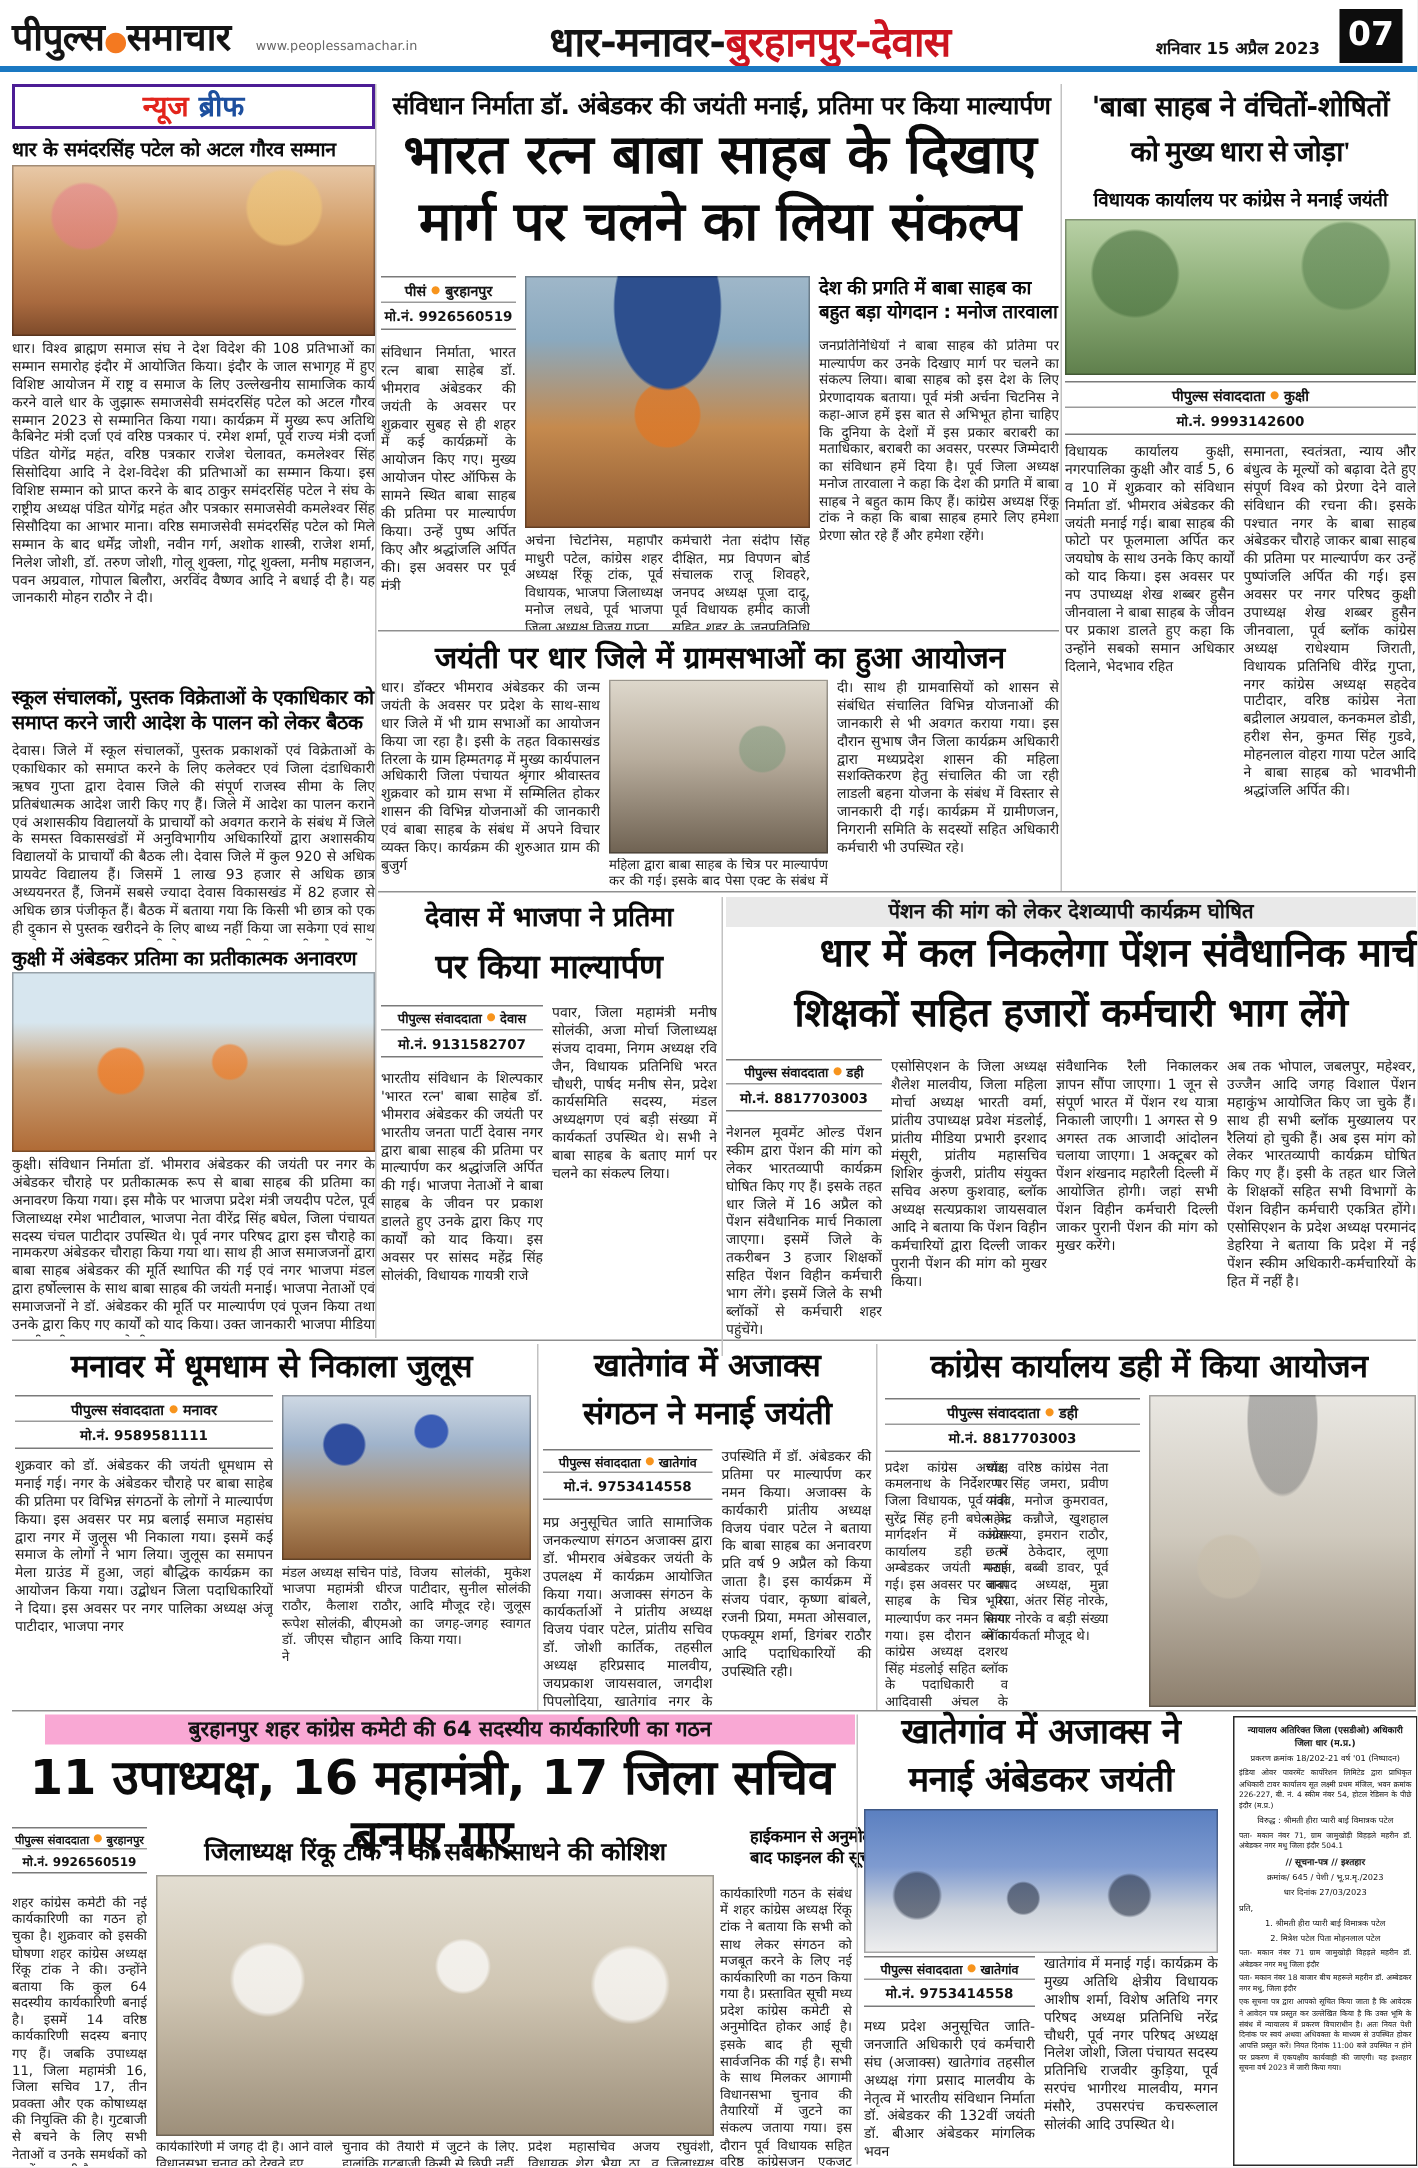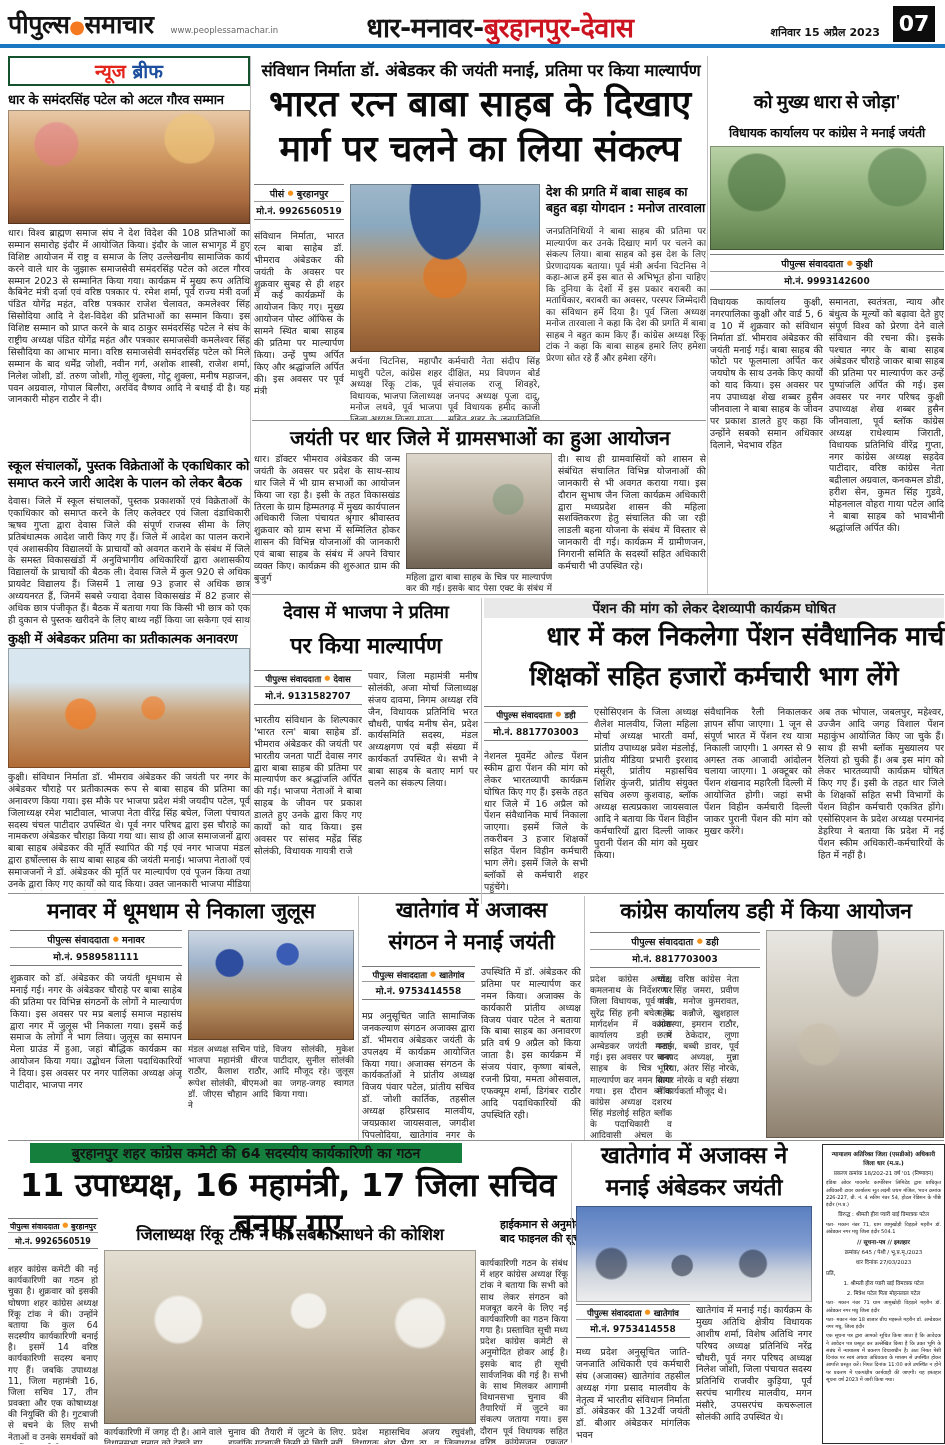--- a/index.html
+++ b/index.html
@@ -10,21 +10,21 @@
   .hl{font-weight:bold;color:#0b0b0b;letter-spacing:-0.2px;}
   .ctr{text-align:center;}
   .byline{text-align:center;border-top:1px solid #7a7a7a;background:#fff;}
   .byline .bl1{font-size:9.5px;font-weight:bold;padding:2px 0 1px;border-bottom:1px solid #9a9a9a;white-space:nowrap;overflow:hidden;}
   .byline .bl2{font-size:9px;font-weight:bold;padding:2px 0;border-bottom:1px solid #7a7a7a;}
   .odot{color:#f7941d;font-size:7px;vertical-align:2px;}
   .photo{box-shadow:inset 0 0 0 1px rgba(0,0,0,.3);}
   .kickbar{background:#e9e9e9;font-weight:bold;}
   .vr{position:absolute;width:1px;background:#c2c2c2;}
   .hr{position:absolute;height:1px;background:#8f8f8f;}
-  #brieftitle{border:2px solid #14532d;box-shadow:0 0 0 1px #fff inset;}
+  #brieftitle{border:2px solid #4c1d95;box-shadow:0 0 0 1px #fff inset;}
   #notice{border:1.5px solid #2a2a2a;padding:4px 3px;font-size:5.5px;line-height:1.5;background:#fff;}
   #notice .nt{margin-bottom:2px;text-align:center;}
   #notice .np{text-align:justify;font-size:5px;line-height:1.45;margin-bottom:2px;}
   #notice .nb{font-weight:bold;font-size:6px;}
   .smcol{font-size:8.8px;line-height:1.27;text-align:justify;color:#1c1c1c;overflow:hidden;}
 </style>
 </head>
 <body>
 
 <div id="page">
@@ -102,20 +102,21 @@
   <div class="abs ctr hl" style="left:484px;top:660px;width:460px;font-size:26px;line-height:1.25;">शिक्षकों सहित हजारों कर्मचारी भाग लेंगे</div>
   <div class="abs byline" style="left:484px;top:706px;width:104px;">
     <div class="bl1" style="font-size:8.6px;"><span>पीपुल्स संवाददाता</span> <span class="odot">●</span> <span>डही</span></div>
     <div class="bl2">मो.नं. 8817703003</div>
   </div>
   <div class="abs col" style="left:484px;top:750px;width:104px;height:155px;">नेशनल मूवमेंट ओल्ड पेंशन स्कीम द्वारा पेंशन की मांग को लेकर भारतव्यापी कार्यक्रम घोषित किए गए हैं। इसके तहत धार जिले में 16 अप्रैल को पेंशन संवैधानिक मार्च निकाला जाएगा। इसमें जिले के तकरीबन 3 हजार शिक्षकों सहित पेंशन विहीन कर्मचारी भाग लेंगे। इसमें जिले के सभी ब्लॉकों से कर्मचारी शहर पहुंचेंगे।</div>
   <div class="abs col" style="left:594px;top:706px;width:104px;height:199px;">एसोसिएशन के जिला अध्यक्ष शैलेश मालवीय, जिला महिला मोर्चा अध्यक्ष भारती वर्मा, प्रांतीय उपाध्यक्ष प्रवेश मंडलोई, प्रांतीय मीडिया प्रभारी इरशाद मंसूरी, प्रांतीय महासचिव शिशिर कुंजरी, प्रांतीय संयुक्त सचिव अरुण कुशवाह, ब्लॉक अध्यक्ष सत्यप्रकाश जायसवाल आदि ने बताया कि पेंशन विहीन कर्मचारियों द्वारा दिल्ली जाकर पुरानी पेंशन की मांग को मुखर किया।</div>
   <div class="abs col" style="left:704px;top:706px;width:108px;height:199px;">संवैधानिक रैली निकालकर ज्ञापन सौंपा जाएगा। 1 जून से संपूर्ण भारत में पेंशन रथ यात्रा निकाली जाएगी। 1 अगस्त से 9 अगस्त तक आजादी आंदोलन चलाया जाएगा। 1 अक्टूबर को पेंशन शंखनाद महारैली दिल्ली में आयोजित होगी। जहां सभी पेंशन विहीन कर्मचारी दिल्ली जाकर पुरानी पेंशन की मांग को मुखर करेंगे।</div>
   <div class="abs col" style="left:818px;top:706px;width:126px;height:199px;">अब तक भोपाल, जबलपुर, महेश्वर, उज्जैन आदि जगह विशाल पेंशन महाकुंभ आयोजित किए जा चुके हैं। साथ ही सभी ब्लॉक मुख्यालय पर रैलियां हो चुकी हैं। अब इस मांग को लेकर भारतव्यापी कार्यक्रम घोषित किए गए हैं। इसी के तहत धार जिले के शिक्षकों सहित सभी विभागों के पेंशन विहीन कर्मचारी एकत्रित होंगे। एसोसिएशन के प्रदेश अध्यक्ष परमानंद डेहरिया ने बताया कि प्रदेश में नई पेंशन स्कीम अधिकारी-कर्मचारियों के हित में नहीं है।</div>
 
+  <div class="abs ctr hl" style="left:710px;top:60px;width:234px;font-size:18.5px;line-height:1.3;">'बाबा साहब ने वंचितों-शोषितों</div>
   <div class="abs ctr hl" style="left:710px;top:90px;width:234px;font-size:18.5px;line-height:1.3;font-family:Liberation Serif, serif;">को मुख्य धारा से जोड़ा'</div>
   <div class="abs ctr hl" style="left:710px;top:124px;width:234px;font-size:12.5px;">विधायक कार्यालय पर कांग्रेस ने मनाई जयंती</div>
   <div class="abs photo" style="left:710px;top:146px;width:234px;height:104px;background:
       radial-gradient(circle at 20% 35%, rgba(70,110,60,.6) 0 14%, transparent 15%),
       radial-gradient(circle at 80% 30%, rgba(90,130,80,.6) 0 14%, transparent 15%),
       linear-gradient(180deg,#b9d1a6 0%,#8fb07a 45%,#5f7f4c 100%);"></div>
   <div class="abs byline" style="left:710px;top:254px;width:234px;">
     <div class="bl1"><span>पीपुल्स संवाददाता</span> <span class="odot">●</span> <span>कुक्षी</span></div>
     <div class="bl2">मो.नं. 9993142600</div>
   </div>
@@ -153,21 +154,21 @@
   </div>
   <div class="abs smcol" style="left:590px;top:974px;width:82px;height:164px;">प्रदेश कांग्रेस अध्यक्ष कमलनाथ के निर्देश पर जिला विधायक, पूर्व मंत्री सुरेंद्र सिंह हनी बघेल के मार्गदर्शन में कांग्रेस कार्यालय डही में अम्बेडकर जयंती मनाई गई। इस अवसर पर बाबा साहब के चित्र पर माल्यार्पण कर नमन किया गया। इस दौरान ब्लॉक कांग्रेस अध्यक्ष दशरथ सिंह मंडलोई सहित ब्लॉक के पदाधिकारी व आदिवासी अंचल के कार्यकर्ता मौजूद रहे।</div>
   <div class="abs smcol" style="left:657px;top:974px;width:82px;height:164px;">चोंड, वरिष्ठ कांग्रेस नेता रण सिंह जमरा, प्रवीण यादव, मनोज कुमरावत, महेन्द्र कन्नौजे, खुशहाल अवास्या, इमरान राठौर, छतर ठेकेदार, लूणा पठान, बब्बी डावर, पूर्व जनपद अध्यक्ष, मुन्ना भूरिया, अंतर सिंह नोरके, सागर नोरके व बड़ी संख्या में कार्यकर्ता मौजूद थे।</div>
   <div class="abs photo" style="left:766px;top:930px;width:178px;height:208px;background:
       radial-gradient(ellipse at 50% 8%, rgba(120,120,120,.5) 0 18%, transparent 19%),
       radial-gradient(circle at 30% 55%, rgba(200,190,170,.6) 0 12%, transparent 13%),
       linear-gradient(180deg,#e9e7e2 0%,#cfc9bd 45%,#8d7f6d 100%);"></div>
 
   <div class="hr" style="left:8px;top:1140px;width:936px;"></div>
 
-  <div class="abs ctr kickbar" style="left:30px;top:1143px;width:432px;height:20px;line-height:20px;font-size:14px;background:#15803d;">बुरहानपुर शहर कांग्रेस कमेटी की 64 सदस्यीय कार्यकारिणी का गठन</div>
+  <div class="abs ctr kickbar" style="left:30px;top:1143px;width:540px;height:20px;line-height:20px;font-size:14px;background:#f9a8d4;">बुरहानपुर शहर कांग्रेस कमेटी की 64 सदस्यीय कार्यकारिणी का गठन</div>
   <div class="abs ctr hl" style="left:8px;top:1165px;width:560px;font-size:32px;line-height:1.25;">11 उपाध्यक्ष, 16 महामंत्री, 17 जिला सचिव बनाए गए</div>
   <div class="abs byline" style="left:8px;top:1218px;width:90px;">
     <div class="bl1" style="font-size:7.6px;"><span>पीपुल्स संवाददाता</span> <span class="odot">●</span> <span>बुरहानपुर</span></div>
     <div class="bl2" style="font-size:8px;">मो.नं. 9926560519</div>
   </div>
   <div class="abs ctr hl" style="left:104px;top:1222px;width:372px;font-size:16.5px;">जिलाध्यक्ष रिंकू टांक ने की सबको साधने की कोशिश</div>
   <div class="abs smcol" style="left:8px;top:1264px;width:90px;height:180px;">शहर कांग्रेस कमेटी की नई कार्यकारिणी का गठन हो चुका है। शुक्रवार को इसकी घोषणा शहर कांग्रेस अध्यक्ष रिंकू टांक ने की। उन्होंने बताया कि कुल 64 सदस्यीय कार्यकारिणी बनाई है। इसमें 14 वरिष्ठ कार्यकारिणी सदस्य बनाए गए हैं। जबकि उपाध्यक्ष 11, जिला महामंत्री 16, जिला सचिव 17, तीन प्रवक्ता और एक कोषाध्यक्ष की नियुक्ति की है। गुटबाजी से बचने के लिए सभी नेताओं व उनके समर्थकों को इसमें जगह दी है।</div>
   <div class="abs photo" style="left:104px;top:1250px;width:372px;height:174px;background:
       radial-gradient(circle at 20% 40%, rgba(255,255,255,.7) 0 7%, transparent 8%),
       radial-gradient(circle at 55% 35%, rgba(255,255,255,.7) 0 7%, transparent 8%),

